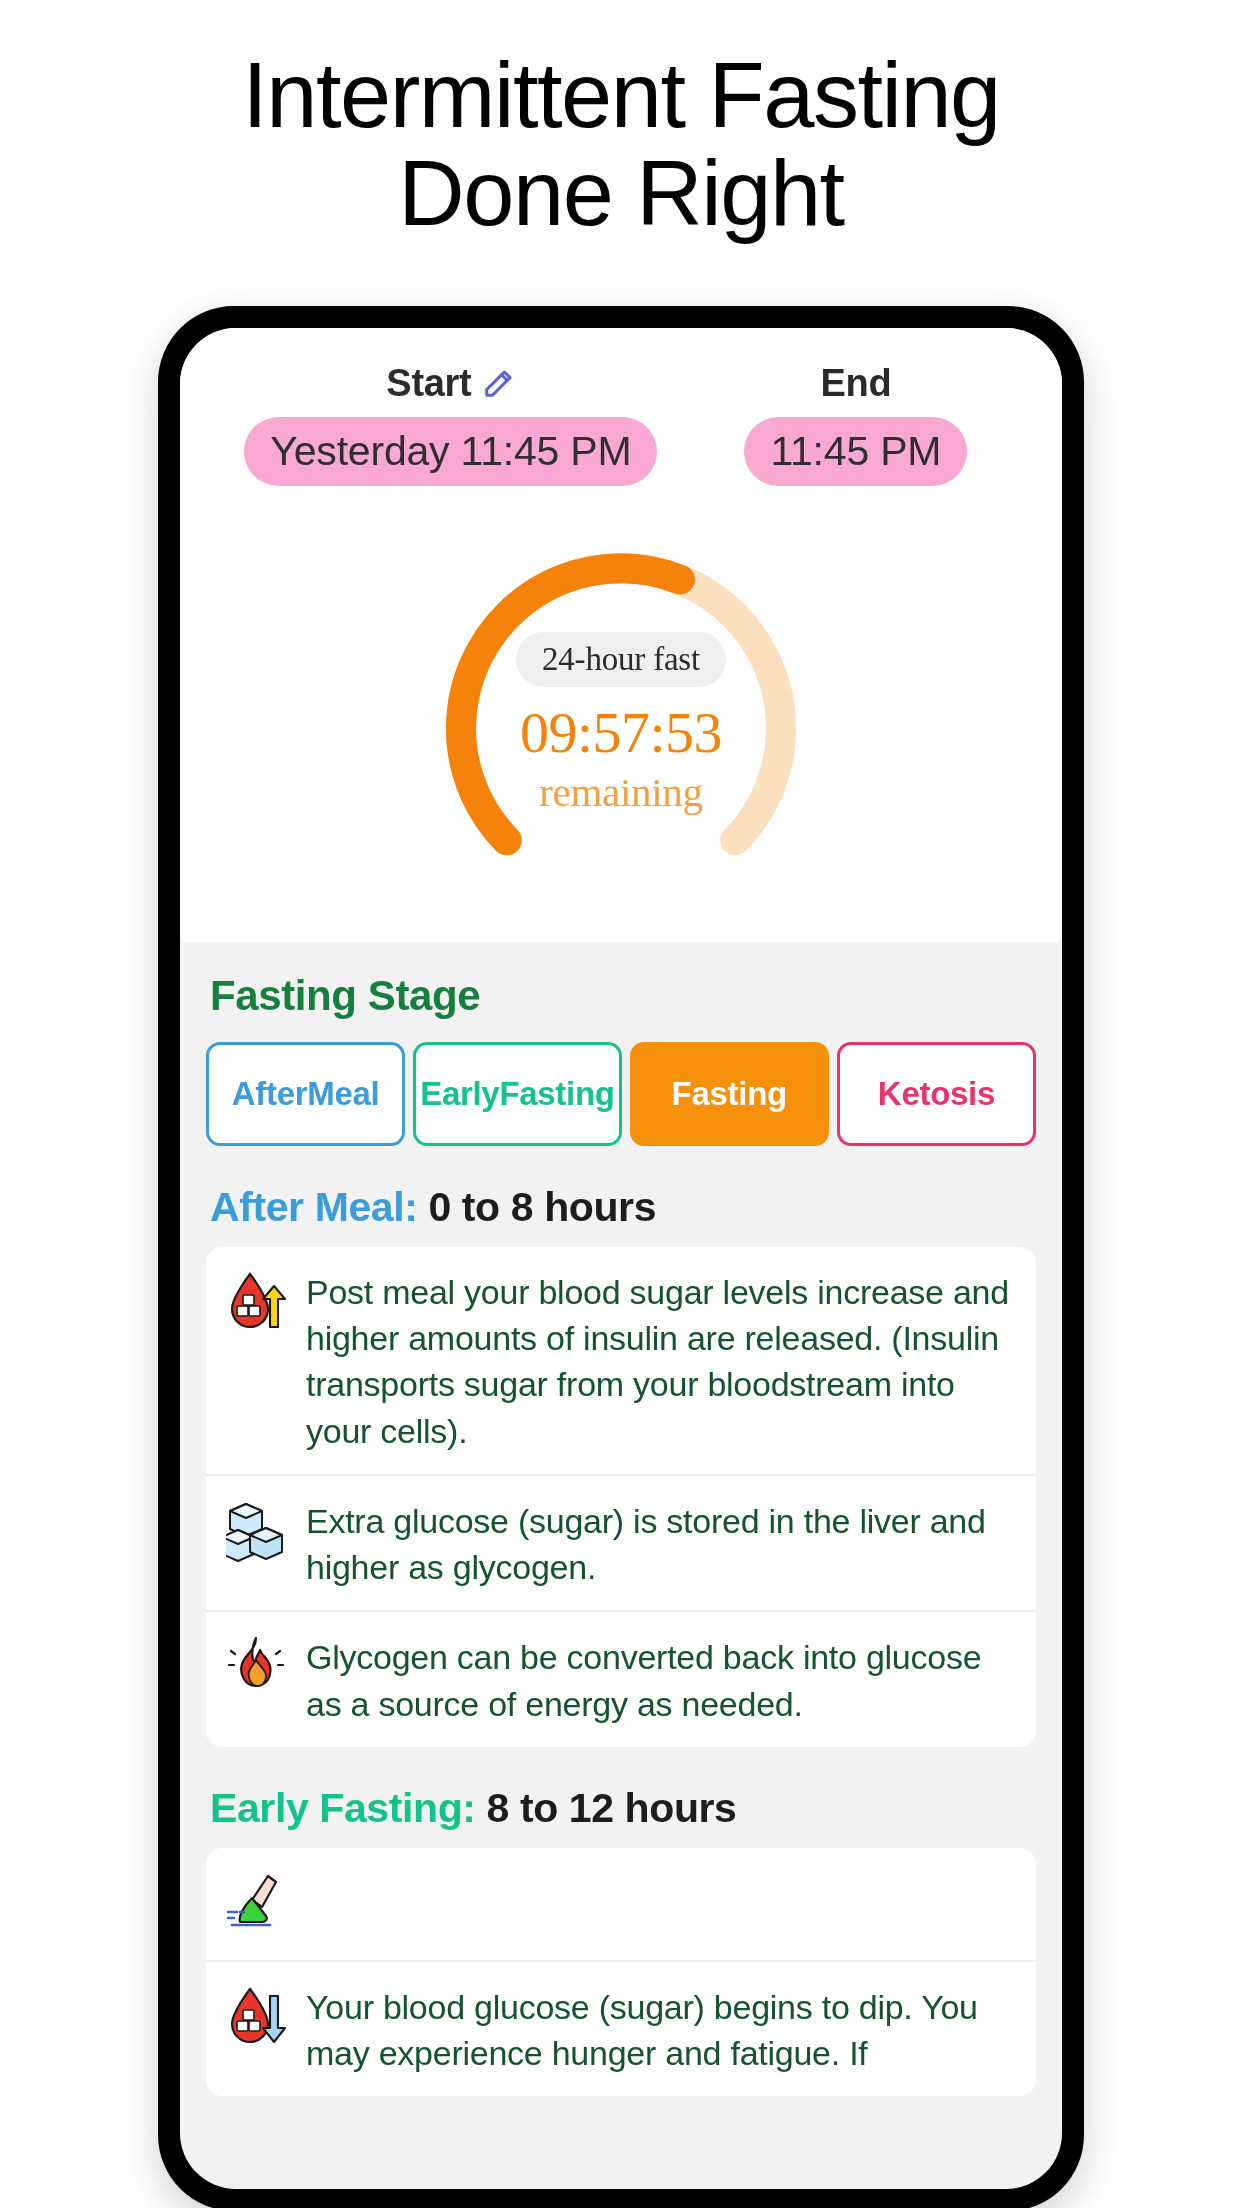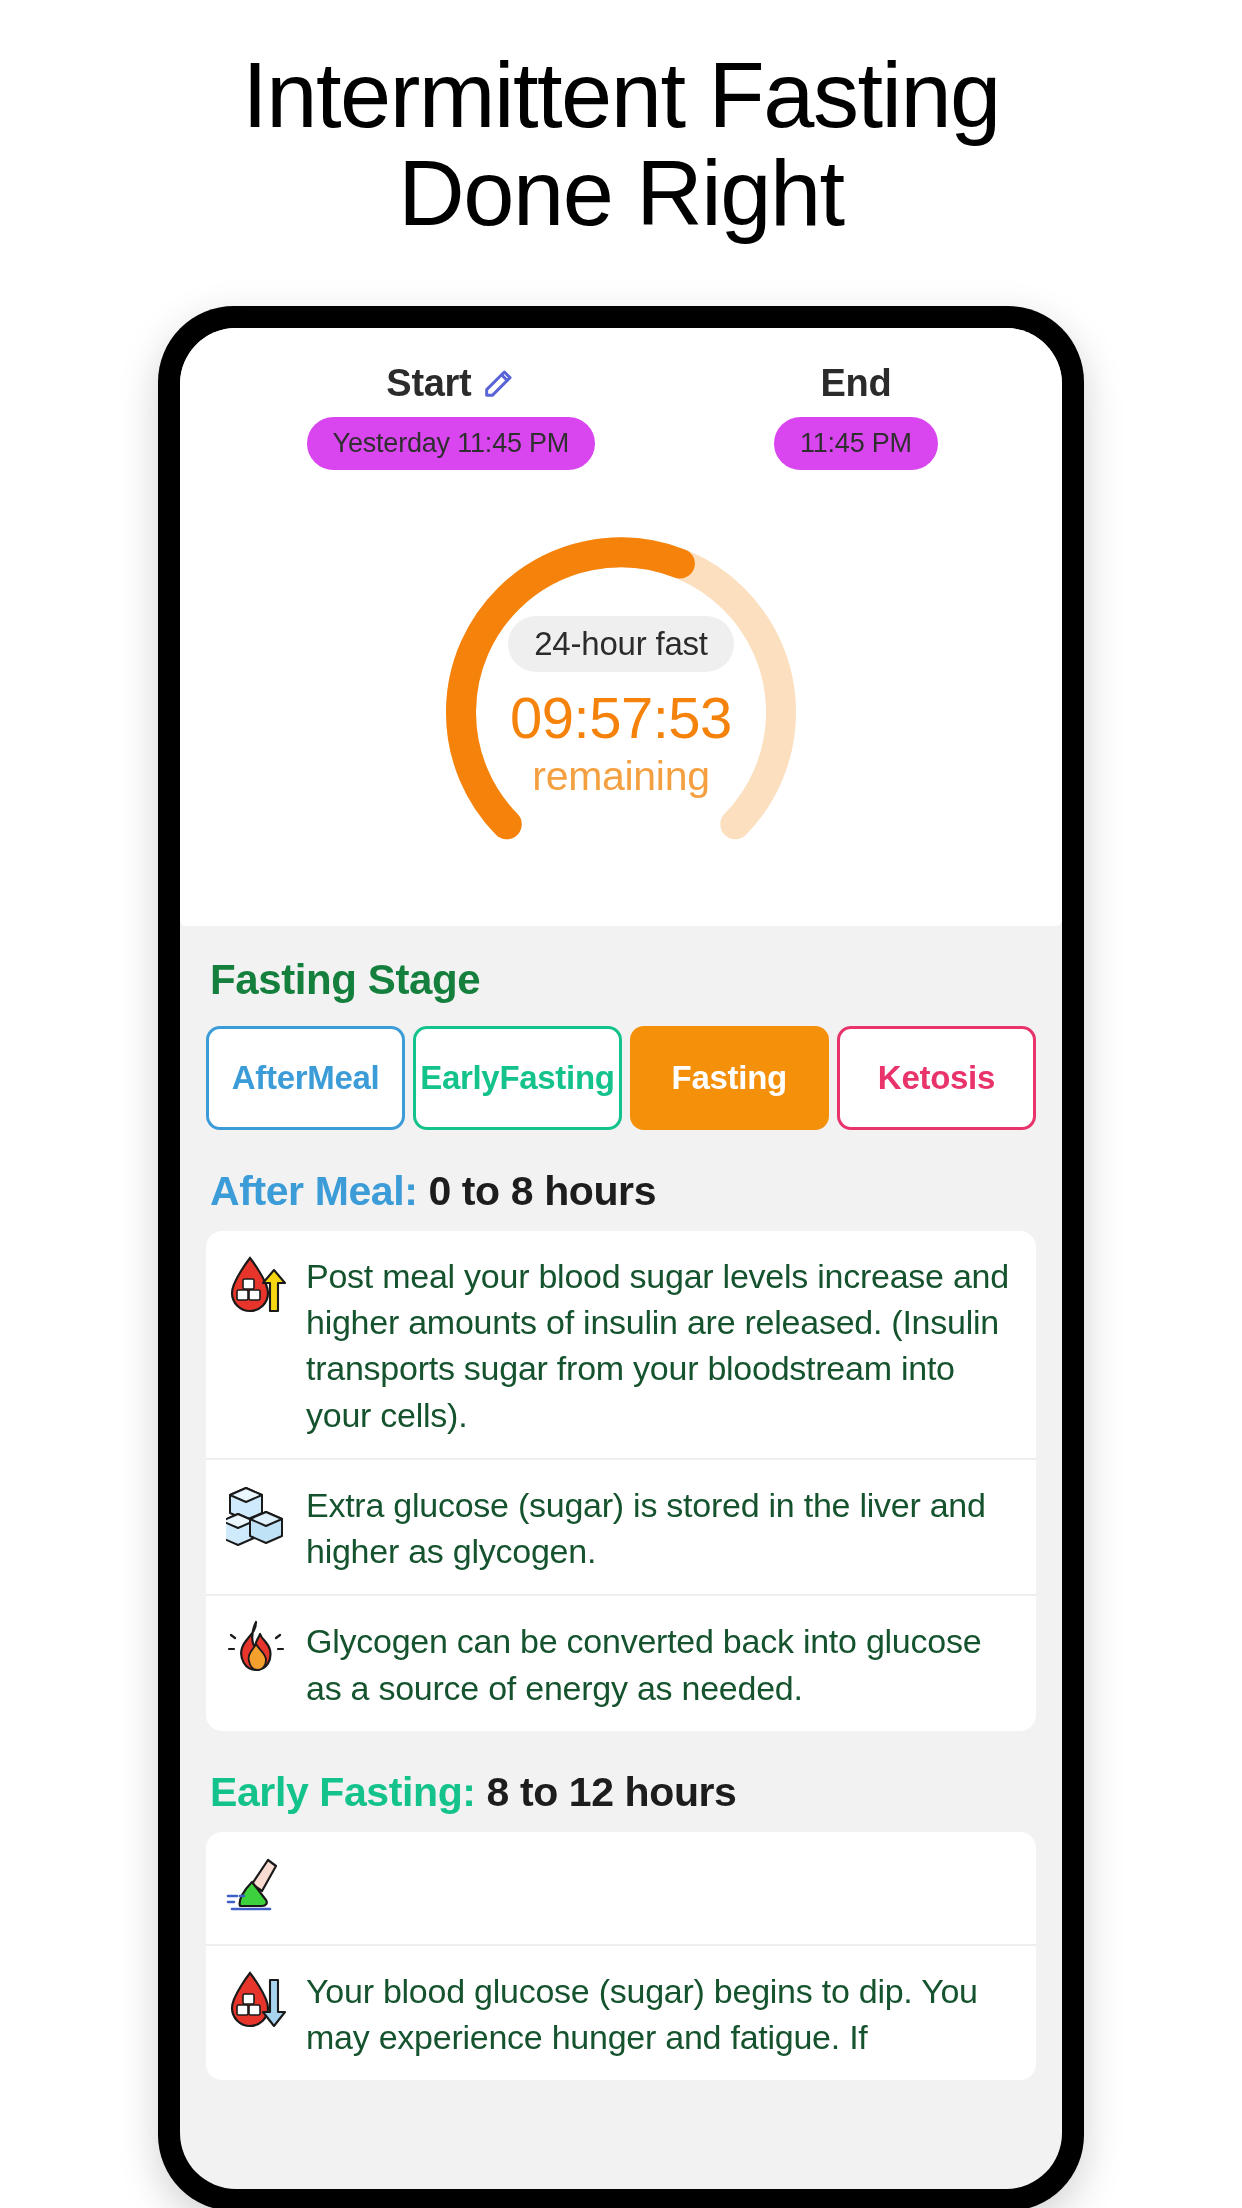--- a/index.html
+++ b/index.html
@@ -75,35 +75,36 @@
     font-weight: 700;
     color: #2b2b2b;
     display: flex;
     align-items: center;
     gap: 10px;
     margin-bottom: 12px;
     letter-spacing: -0.3px;
   }
   .pencil-icon { display: inline-block; width: 34px; height: 34px; }
   .pill {
-    background: #d946ef;
+    background: #f9a8d4;
     border-radius: 40px;
     padding: 11px 26px;
-    font-size: 27px;
+    font-size: 41px;
     color: #2f2f2f;
     white-space: nowrap;
     letter-spacing: -0.2px;
   }
 
   
   .gauge-wrap {
     position: relative;
     width: 430px;
     height: 400px;
     margin: 28px auto 6px auto;
+    font-family: Liberation Serif, serif;
   }
   .gauge-wrap svg { display: block; }
   .gauge-center {
     position: absolute;
     left: 0; right: 0;
     top: 118px;
     text-align: center;
   }
   .fast-chip {
     display: inline-block;

